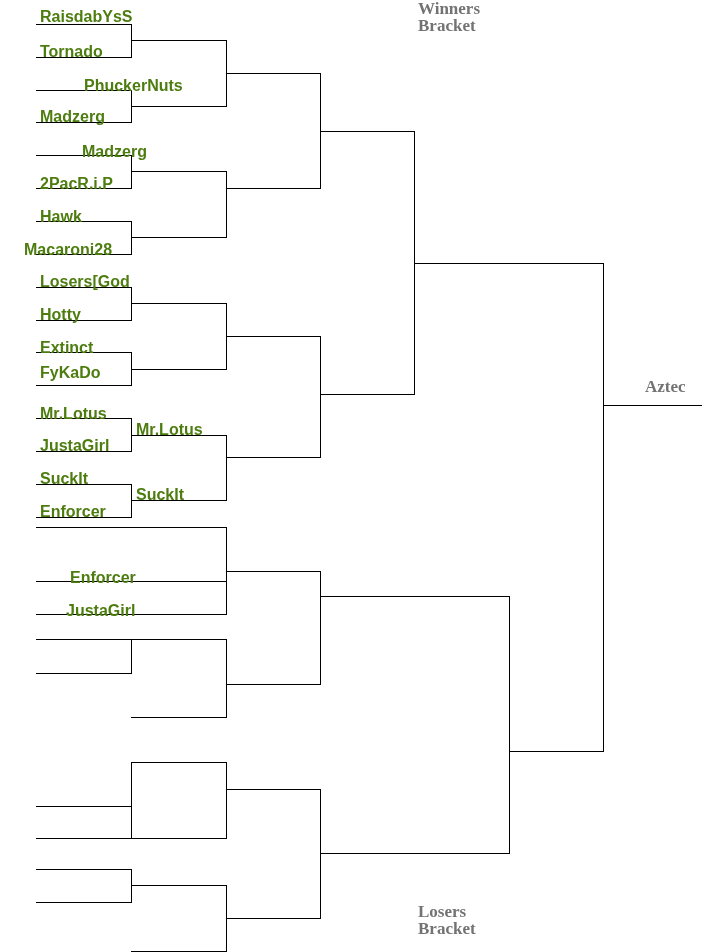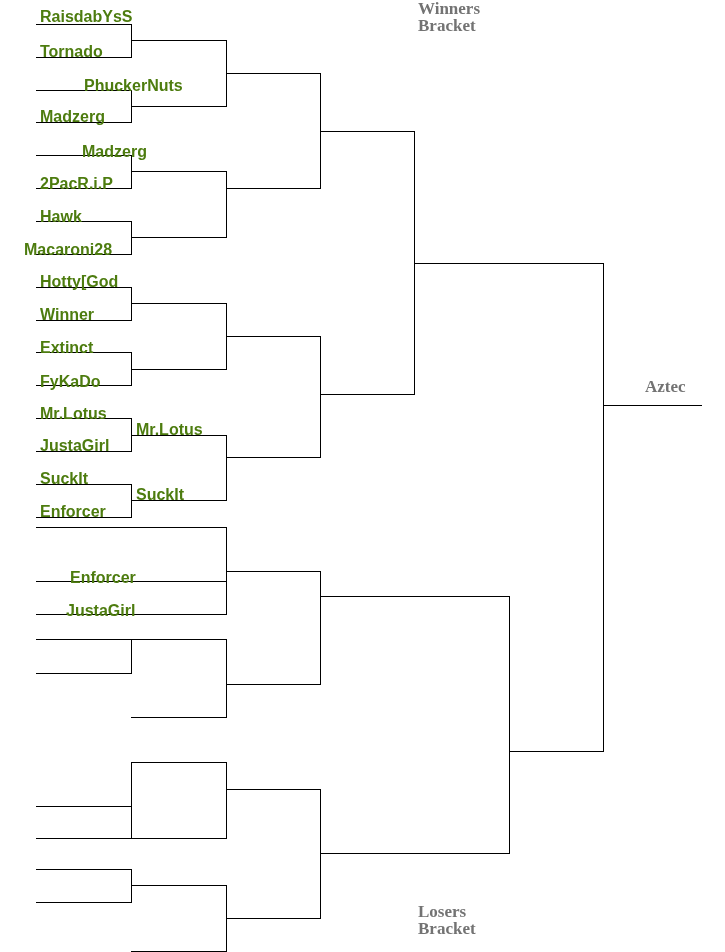--- a/index.html
+++ b/index.html
@@ -154,24 +154,24 @@
 
   <div id="labels-layer">
       <div class="label" style="left: 40px; top: 10px;">RaisdabYsS</div>
       <div class="label" style="left: 40px; top: 45px;">Tornado</div>
       <div class="label" style="left: 40px; top: 79px; margin-left: 44px;">PhuckerNuts</div>
       <div class="label" style="left: 40px; top: 110px;">Madzerg</div>
       <div class="label" style="left: 40px; top: 145px; margin-left: 42px;">Madzerg</div>
       <div class="label" style="left: 40px; top: 177px;">2PacR.i.P</div>
       <div class="label" style="left: 40px; top: 210px;">Hawk</div>
       <div class="label" style="left: 24px; top: 243px;">Macaroni28</div>
-      <div class="label" style="left: 40px; top: 275px;">Hotty[God</div>
-      <div class="label" style="left: 40px; top: 308px;">Winner</div>
+      <div class="label" style="left: 40px; top: 275px;">Losers[God</div>
+      <div class="label" style="left: 40px; top: 308px;">Hotty</div>
       <div class="label" style="left: 40px; top: 341px;">Extinct</div>
-      <div class="label" style="left: 40px; top: 375px;">FyKaDo</div>
+      <div class="label" style="left: 40px; top: 366px;">FyKaDo</div>
       <div class="label" style="left: 40px; top: 407px;">Mr.Lotus</div>
       <div class="label" style="left: 40px; top: 439px;">JustaGirl</div>
       <div class="label" style="left: 40px; top: 472px;">SuckIt</div>
       <div class="label" style="left: 40px; top: 505px;">Enforcer</div>
       <div class="label" style="left: 136px; top: 423px;">Mr.Lotus</div>
       <div class="label" style="left: 136px; top: 488px;">SuckIt</div>
       <div class="label" style="left: 70px; top: 571px;">Enforcer</div>
       <div class="label" style="left: 66px; top: 604px;">JustaGirl</div>
     </div>
 

